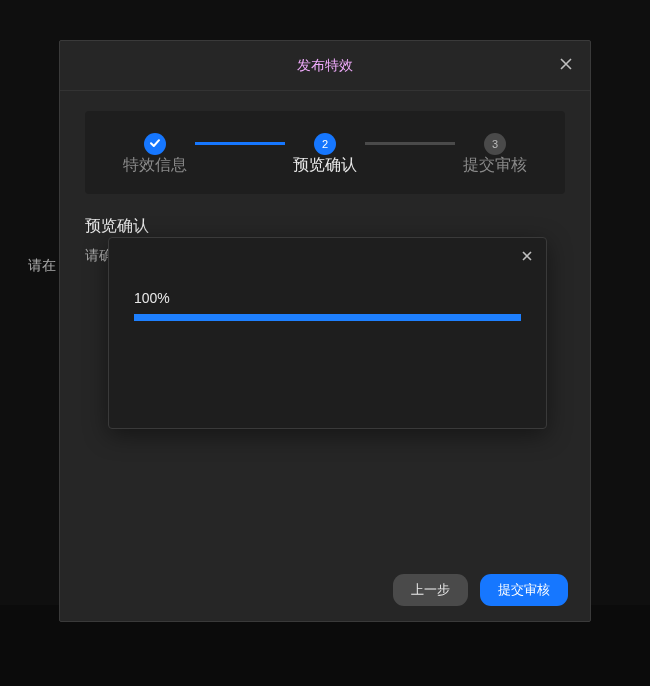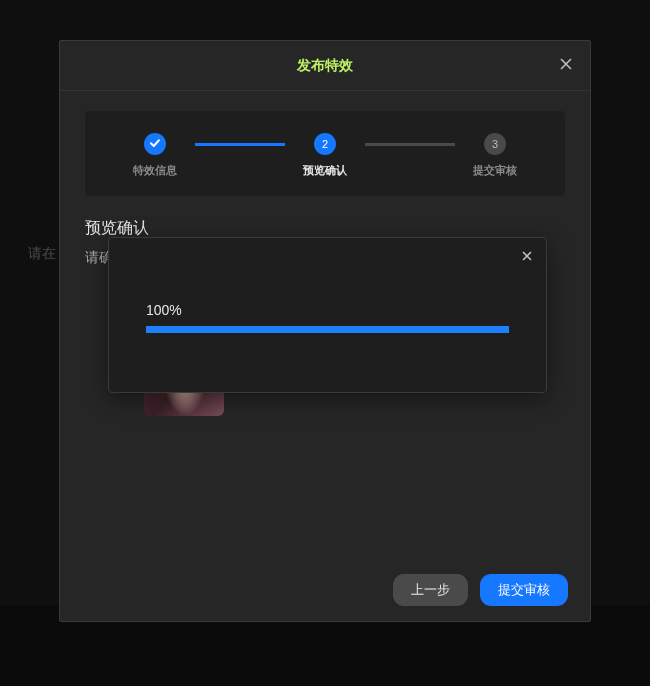--- a/index.html
+++ b/index.html
@@ -8,22 +8,22 @@
       height: 686px;
       background: #181818;
       font-family: -apple-system, "PingFang SC", "Microsoft YaHei", sans-serif;
       position: relative;
       overflow: hidden;
       color: #e8e8e8;
     }
     .backdrop-text {
       position: absolute;
       left: 28px;
-      top: 245px;
-      color: #737373;
+      top: 257px;
+      color: #ffffff;
       font-size: 14px;
     }
     .bottom-strip {
       position: absolute;
       left: 0;
       right: 0;
       top: 605px;
       bottom: 0;
       background: #111111;
     }
@@ -47,22 +47,21 @@
     .modal-header {
       height: 50px;
       display: flex;
       align-items: center;
       justify-content: center;
       position: relative;
       border-bottom: 1px solid #333333;
     }
     .modal-title {
       font-size: 14px;
-      color: #bef264;
-      font-weight: bold;
+      color: #f0abfc;
     }
     .close-btn {
       position: absolute;
       right: 10px;
       top: 50%;
       transform: translateY(-50%);
       width: 28px;
       height: 28px;
       display: flex;
       align-items: center;
@@ -97,24 +96,23 @@
       align-items: center;
       justify-content: center;
       font-size: 11px;
       font-weight: 500;
       color: #fff;
     }
     .step-done { background: #1677ff; }
     .step-active { background: #1677ff; }
     .step-pending { background: #4a4a4a; color: #bbb; }
     .step-label {
-      margin-top: 8px;
-      font-size: 11px;
+      margin-top: 0;
+      font-size: 16px;
       color: #8a8a8a;
-      font-weight: bold;
     }
     .step-label.active { color: #e8e8e8; }
     .connector {
       flex: 1;
       height: 3px;
       background: #4a4a4a;
       margin-top: -22px;
     }
     .connector.done { background: #1677ff; }
     .checkmark svg { width: 12px; height: 12px; }
@@ -175,26 +173,25 @@
     .btn-primary {
       background: #1677ff;
       color: #fff;
     }
     
     .progress-modal {
       position: absolute;
       left: 108px;
       top: 237px;
       width: 439px;
-      height: 156px;
+      height: 192px;
       background: #1e1e1e;
       border: 1px solid #3a3a3a;
       border-radius: 4px;
       box-shadow: 0 6px 24px rgba(0,0,0,0.45);
-      padding: 12px;
     }
     .progress-close {
       position: absolute;
       right: 8px;
       top: 8px;
       width: 22px;
       height: 22px;
       display: flex;
       align-items: center;
       justify-content: center;

